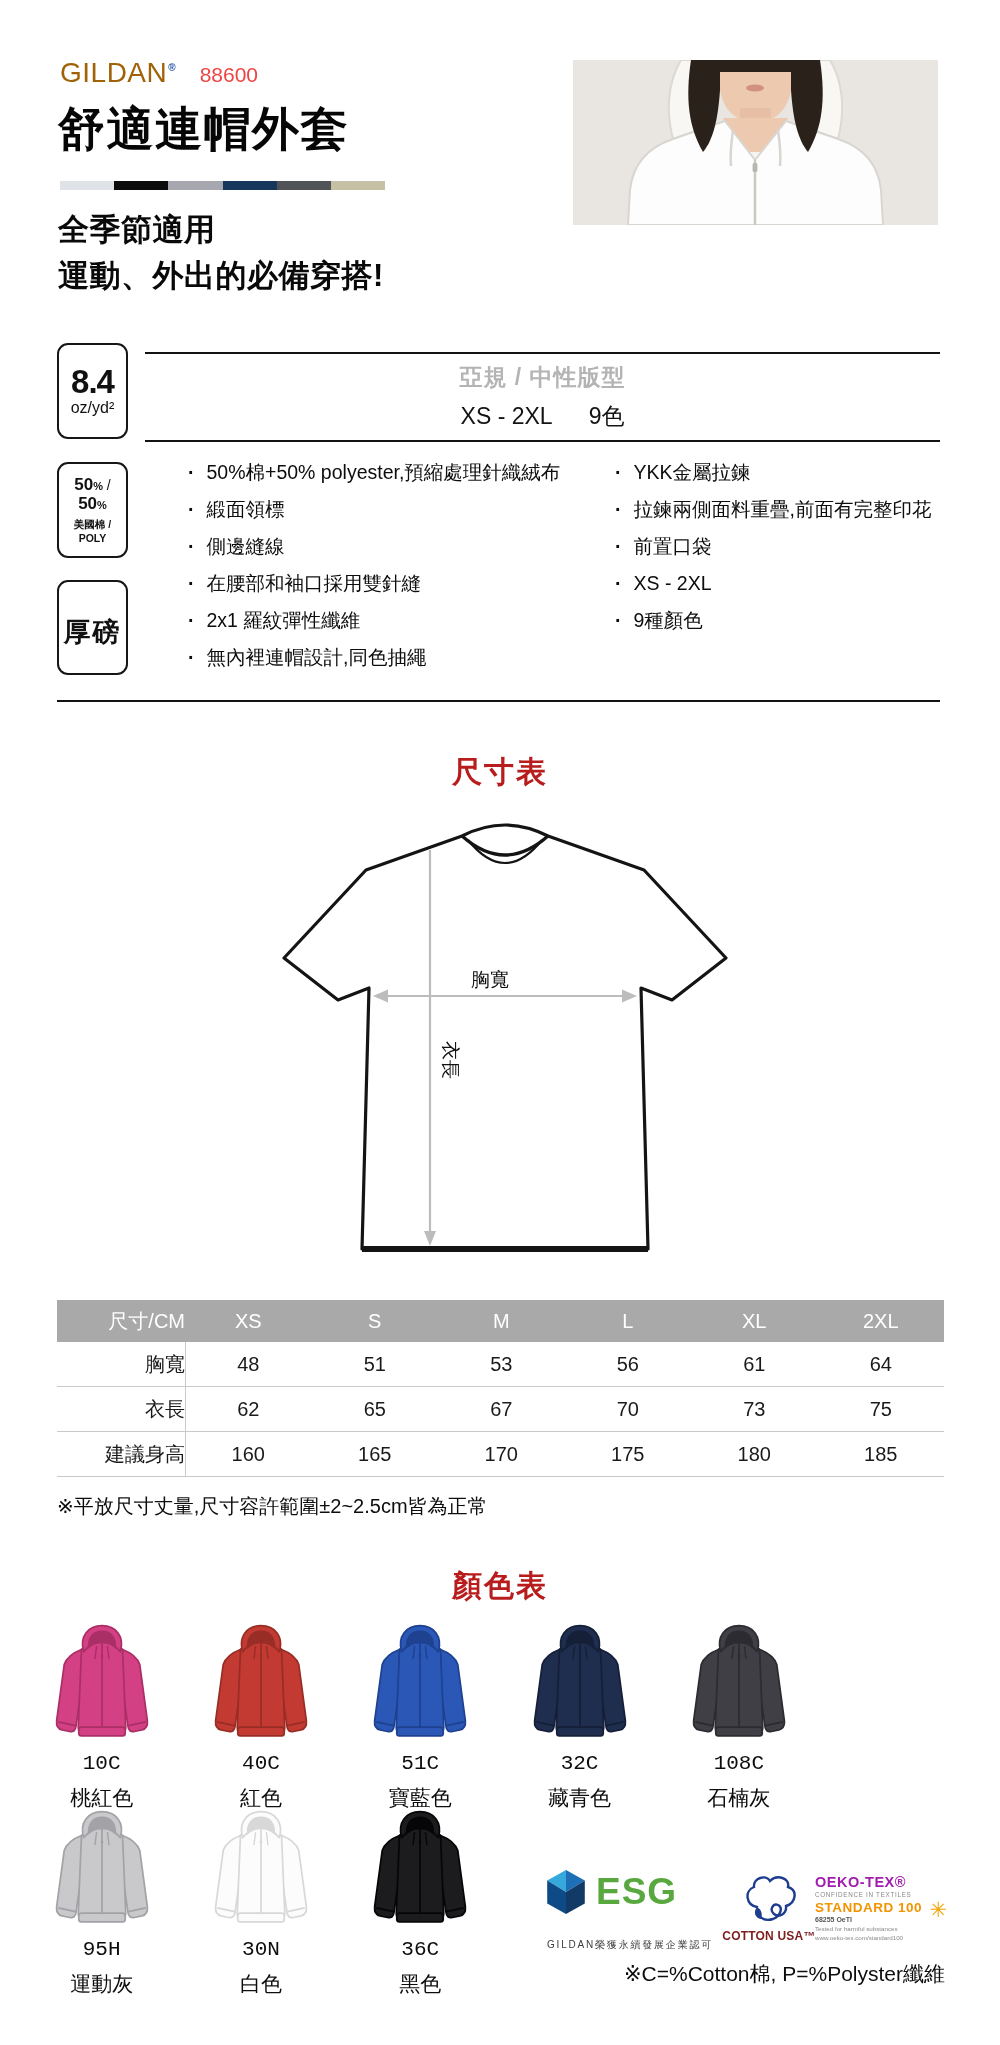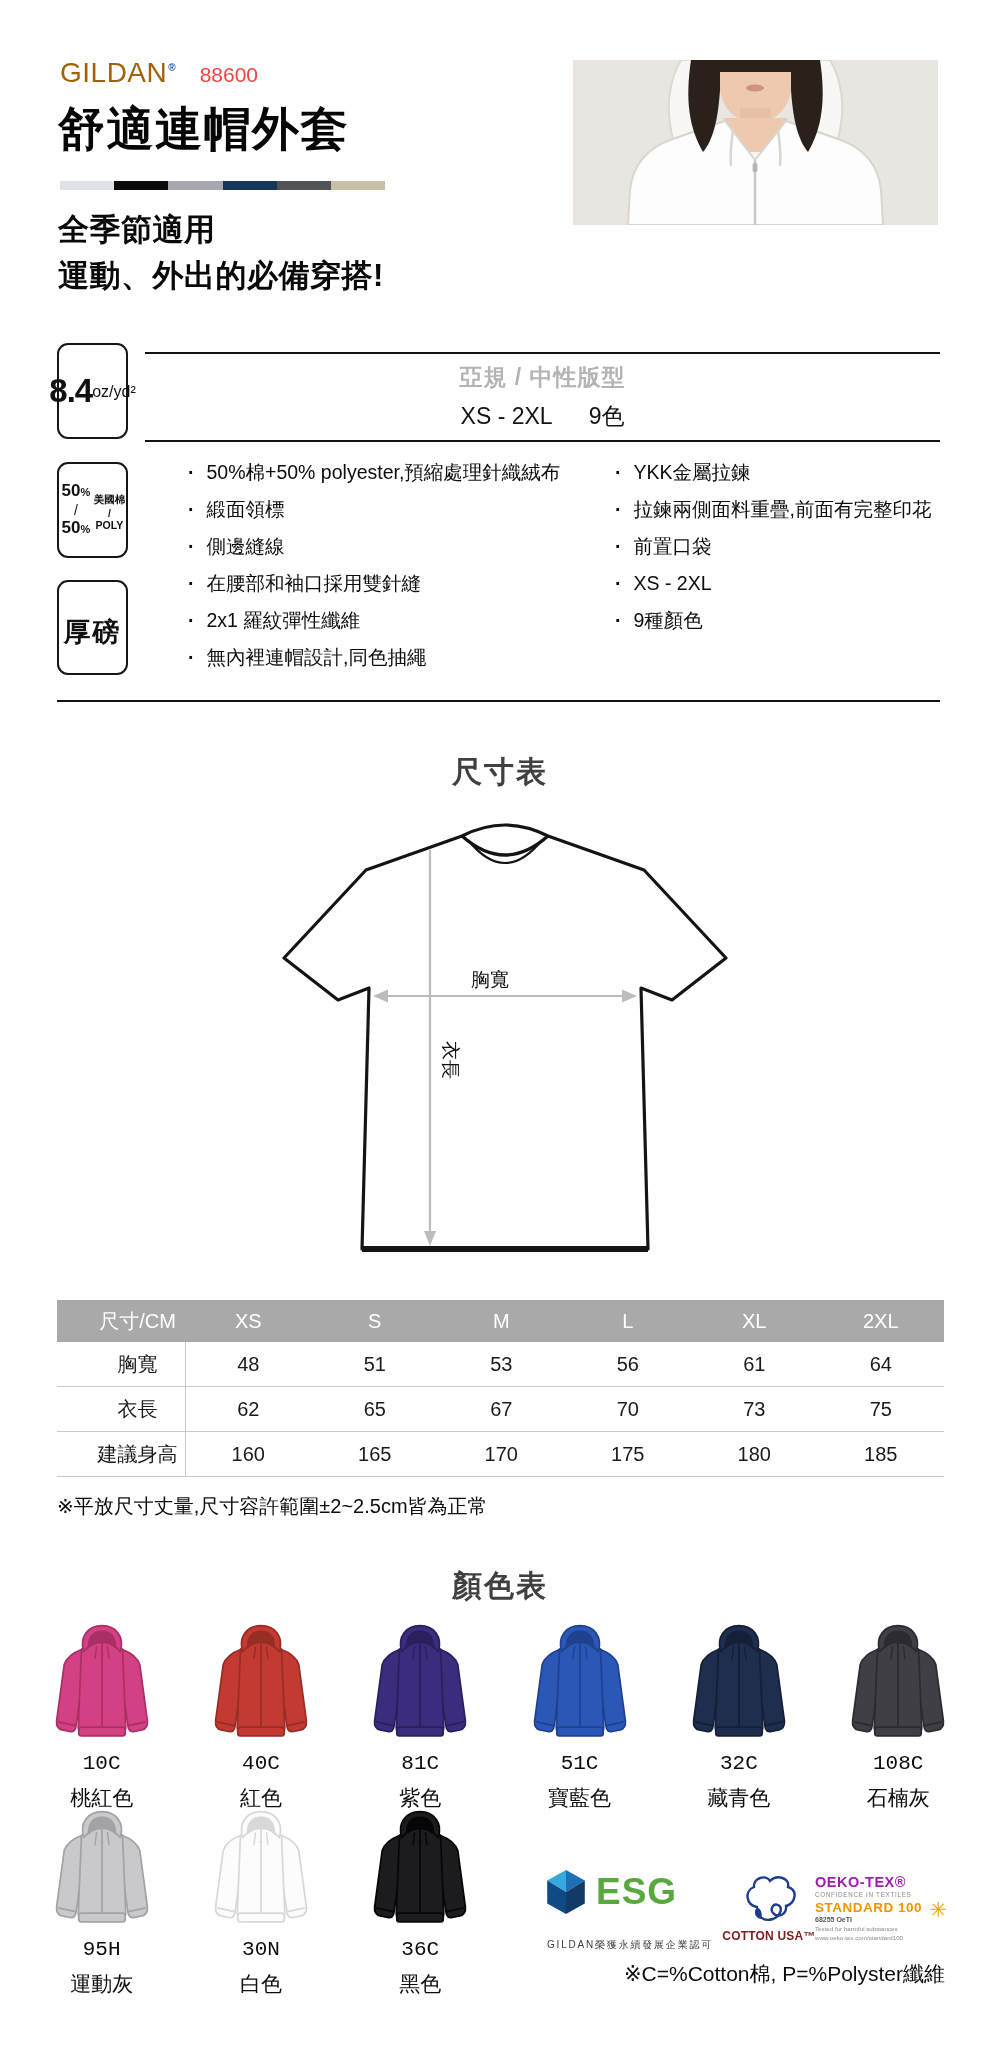--- a/index.html
+++ b/index.html
@@ -15,21 +15,21 @@
   .model{font-size:21px;margin-left:24px;color:#ef4444;font-weight:500;}
   .title{left:58px;top:98px;font-size:47px;font-weight:800;letter-spacing:1.5px;color:#060606;}
   .colorbar{left:60px;top:181px;width:325px;height:9px;display:flex;}
   .colorbar div{flex:1;height:100%;}
   .sub{left:58px;font-weight:800;font-size:31px;color:#090909;letter-spacing:.5px;}
   .sub1{top:209px;} .sub2{top:255px;}
   .photo{left:573px;top:60px;width:365px;height:165px;}
 
   
   .specbox{left:57px;width:71px;border:2.5px solid #161616;border-radius:11px;box-sizing:border-box;
-    display:flex;flex-direction:row;align-items:center;justify-content:center;background:#fff;text-align:center;}
+    display:flex;flex-direction:column;align-items:center;justify-content:center;background:#fff;text-align:center;}
   .wbox{top:343px;height:96px;}
   .wv{font-size:33px;font-weight:800;letter-spacing:-1px;line-height:32px;}
   .wu{font-size:16px;margin-top:1px;}
   .mbox{top:462px;height:96px;}
   .m1{font-size:17px;font-weight:800;line-height:18px;}
   .m1 .psign{font-size:11px;font-weight:700;}
   .m1 .slash{font-weight:400;font-size:14px;}
   .m2{font-size:10.5px;margin-top:4px;font-weight:600;}
   .hbox{top:580px;height:95px;}
   .hv{font-size:27px;font-weight:800;letter-spacing:2px;margin-top:8px;}
@@ -42,31 +42,31 @@
 
   
   .feats{top:462px;}
   .feats-left{left:188px;}
   .feats-right{left:615px;}
   .feat{display:flex;align-items:flex-start;margin-bottom:17px;font-size:19.5px;line-height:20px;color:#0d0d0d;}
   .feat .dot{margin-right:12px;font-weight:700;}
 
   .divider{left:57px;top:700px;width:883px;border-top:2px solid #131313;height:0;}
 
-  .section-title{left:0;width:1000px;text-align:center;font-size:30px;font-weight:800;letter-spacing:2px;color:#404040;}
+  .section-title{left:0;width:1000px;text-align:center;font-size:30px;font-weight:800;letter-spacing:2px;color:#b91c1c;}
   .size-title{top:752px;}
   .color-title{top:1566px;}
 
   .diagram{left:270px;top:808px;}
 
   
   .size-table{left:57px;top:1300px;width:887px;position:absolute;}
   .thead{display:flex;height:42px;background:#a9a9a9;color:#fff;align-items:center;font-size:20px;}
   .trow{display:flex;height:44px;align-items:center;border-bottom:1px solid #c9c9c9;font-size:20px;color:#1a1a1a;}
-  .c0{width:128px;padding-left:33px;box-sizing:border-box;text-align:center;}
+  .c0{width:128px;padding-left:33px;box-sizing:border-box;text-align:right;}
   .c{flex:1;text-align:center;}
   .tbody{position:relative;}
   .vline{position:absolute;left:128px;top:0;bottom:0;width:1px;background:#c9c9c9;}
 
   .note1{left:57px;top:1493px;font-size:20px;color:#0d0d0d;}
 
   
   .swatch-row{display:flex;font-family:Liberation Mono, monospace;}
   .row1{left:22px;top:1622px;width:956px;}
   .row2{left:22px;top:1808px;width:478px;}
@@ -291,27 +291,20 @@
       <div class="scode">10C</div>
       <div class="sname">桃紅色</div>
     </div>
     <div class="swatch" style="--c: #c23a31; --s: #982d26;">
       <svg class="hoodie" viewBox="0 0 100 112">
           <use href="#hoodie-shape"></use>
         </svg>
       <div class="scode">40C</div>
       <div class="sname">紅色</div>
     </div>
-    <div class="swatch" style="--c: #3c2c7e; --s: #2b1f5e;">
-      <svg class="hoodie" viewBox="0 0 100 112">
-          <use href="#hoodie-shape"></use>
-        </svg>
-      <div class="scode">81C</div>
-      <div class="sname">紫色</div>
-    </div>
     <div class="swatch" style="--c: #2b57b7; --s: #1e4190;">
       <svg class="hoodie" viewBox="0 0 100 112">
           <use href="#hoodie-shape"></use>
         </svg>
       <div class="scode">51C</div>
       <div class="sname">寶藍色</div>
     </div>
     <div class="swatch" style="--c: #1f2d4e; --s: #151f38;">
       <svg class="hoodie" viewBox="0 0 100 112">
           <use href="#hoodie-shape"></use>

